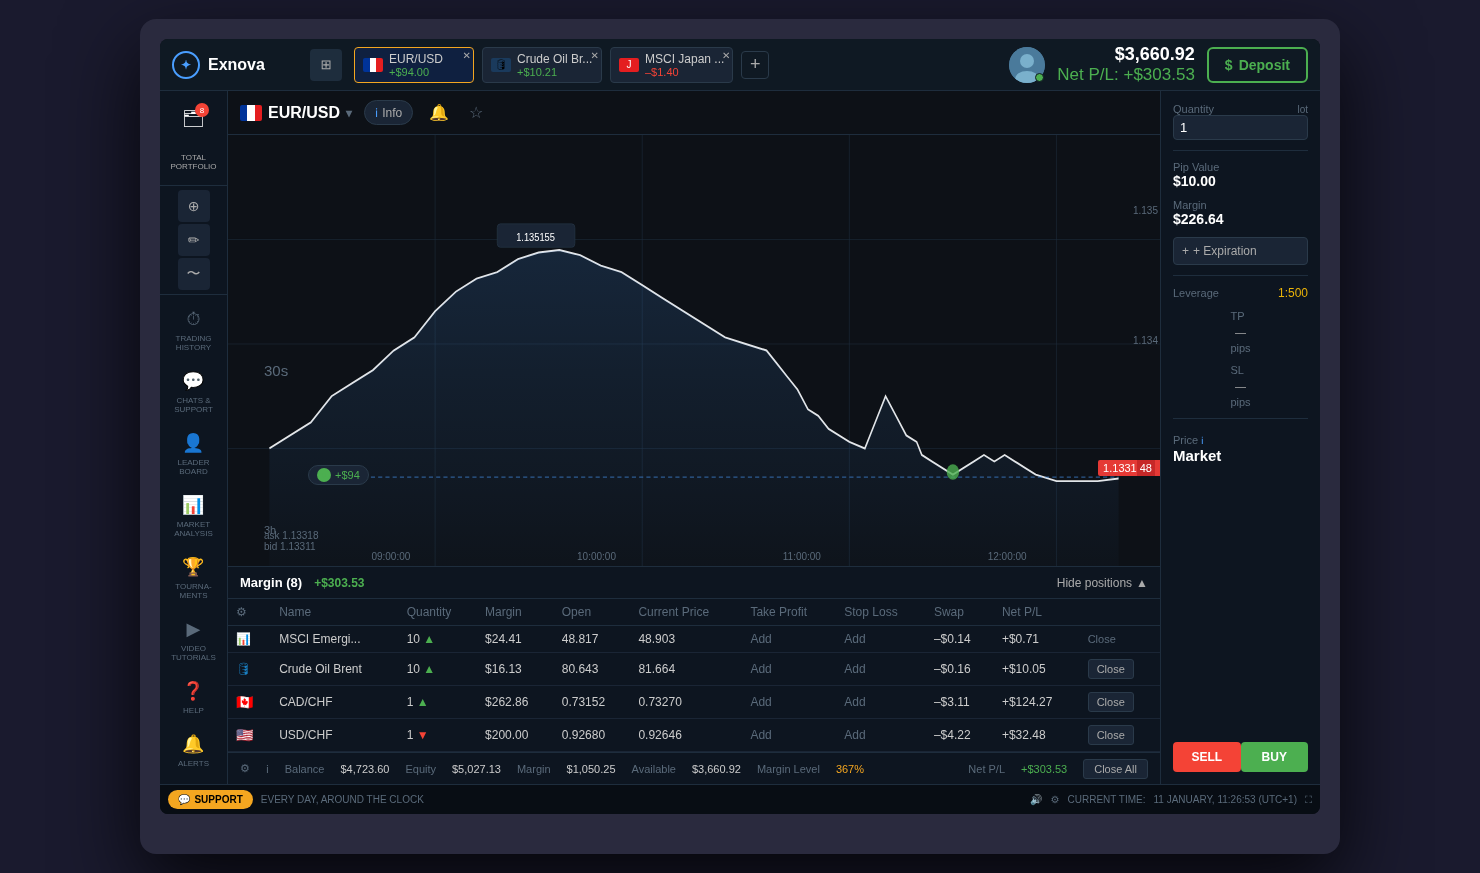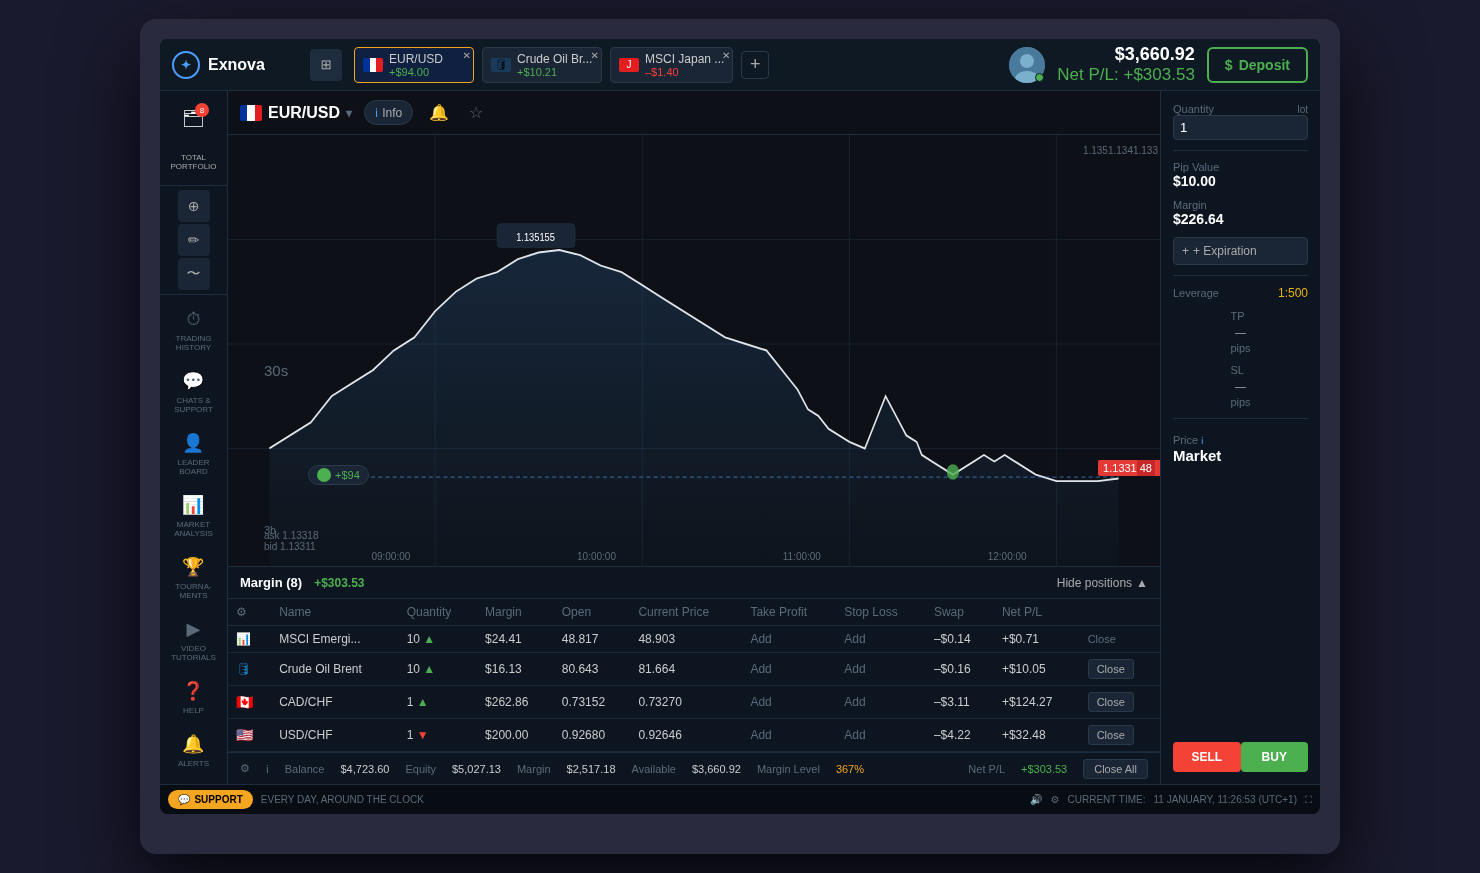--- a/index.html
+++ b/index.html
@@ -753,21 +753,21 @@
 
           
           <div style="position:absolute;bottom:4px;left:0;right:50px;display:flex;justify-content:space-around;padding-left:60px;">
             <span style="color:#5a6a7a;font-size:10px;">09:00:00</span>
             <span style="color:#5a6a7a;font-size:10px;">10:00:00</span>
             <span style="color:#5a6a7a;font-size:10px;">11:00:00</span>
             <span style="color:#5a6a7a;font-size:10px;">12:00:00</span>
           </div>
 
           
-          <div style="position:absolute;right:2px;top:0;height:calc(100% - 20px);display:flex;flex-direction:row;justify-content:space-around;padding:10px 0;">
+          <div style="position:absolute;right:2px;top:0;height:calc(100% - 20px);display:flex;flex-direction:column;justify-content:space-around;padding:10px 0;">
             <span style="color:#5a6a7a;font-size:10px;">1.135</span>
             <span style="color:#5a6a7a;font-size:10px;">1.134</span>
             <span style="color:#5a6a7a;font-size:10px;">1.133</span>
           </div>
 
           
           <div style="position:absolute;right:0;bottom:calc(21% - 0px);">
             <div style="background:#e53935;color:#fff;font-size:11px;padding:2px 5px;border-radius:2px 0 0 2px;white-space:nowrap;">
               <span>1.1331</span><span style="background:#c62828;padding:2px 3px;">48</span>
             </div>
@@ -856,21 +856,21 @@
           </table>
 
           <div class="status-bar">
             <span style="cursor:pointer;">⚙</span>
             <span style="cursor:pointer;">ℹ</span>
             <span>Balance</span>
             <span style="color:#ccc;">$4,723.60</span>
             <span>Equity</span>
             <span style="color:#ccc;">$5,027.13</span>
             <span>Margin</span>
-            <span style="color:#ccc;">$2,517.18</span>
+            <span style="color:#ccc;">$1,050.25</span>
             <span>Available</span>
             <span style="color:#ccc;">$3,660.92</span>
             <span>Margin Level</span>
             <span class="yellow">367%</span>
             <div class="spacer"></div>
             <span>Net P/L</span>
             <span class="green">+$303.53</span>
             <button style="background:#1a2535;border:1px solid #2a3a4a;color:#aaa;padding:3px 10px;border-radius:3px;cursor:pointer;font-size:11px;">Close All</button>
           </div>
         </div>

